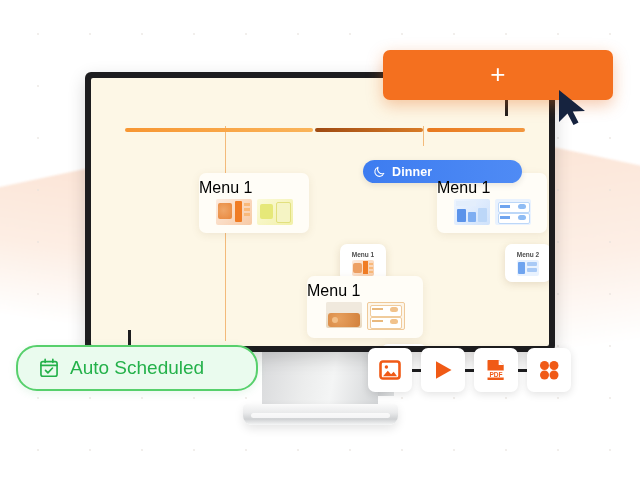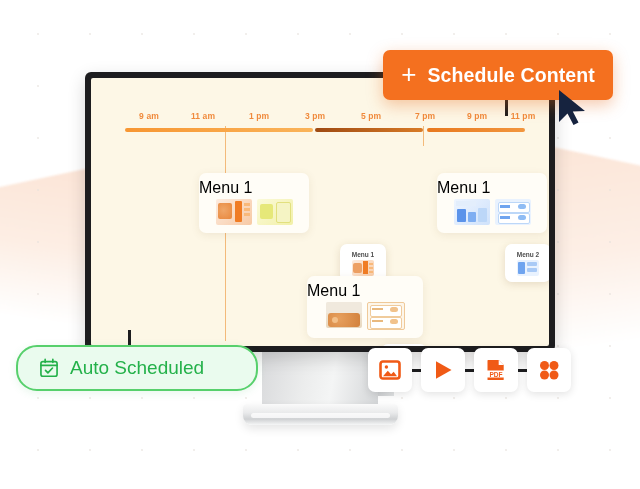--- a/index.html
+++ b/index.html
@@ -149,30 +149,20 @@
   <div class="stand-base"></div>
 
   <div id="monitor">
     <div class="bezel"></div>
     <div class="screen">
 
       <div class="dropline" style="left:134px;top:48px;height:215px;"></div>
       <div class="dropline" style="left:332px;top:48px;height:20px;"></div>
 
       <div class="ruler">
-        <div class="tick-labels">
-          <span style="left:6%">9 am</span>
-          <span style="left:19.5%">11 am</span>
-          <span style="left:33.5%">1 pm</span>
-          <span style="left:47.5%">3 pm</span>
-          <span style="left:61.5%">5 pm</span>
-          <span style="left:75%">7 pm</span>
-          <span style="left:88%">9 pm</span>
-          <span style="left:99.5%">11 pm</span>
-        </div>
         <div class="bars">
           <div class="bar" style="left:0;width:47%;background:linear-gradient(90deg,#F79632,#FAB45A);"></div>
           <div class="bar" style="left:47.5%;width:27%;background:linear-gradient(90deg,#9E4A12,#D87B27);"></div>
           <div class="bar" style="left:75.5%;width:24.5%;background:linear-gradient(90deg,#E8791F,#F2963E);"></div>
         </div>
       </div>
 
       <div class="panel" style="left:108px;top:95px;width:110px;height:60px;"></div>
       <div class="mtitle" style="position:absolute;left:108px;width:110px;top:101px;">Menu 1</div>
       <div style="position:absolute;left:108px;width:110px;top:121px;display:flex;justify-content:center;gap:5px;">
@@ -193,20 +183,26 @@
         <div class="mth" style="background:linear-gradient(135deg,#fdece0,#f8cda9);">
           <div style="position:absolute;left:1px;top:3px;width:9px;height:10px;border-radius:2px;background:#eda064;"></div>
           <div style="position:absolute;left:11px;top:1px;width:5px;height:13px;background:#f07c24;"></div>
           <div style="position:absolute;left:17px;top:3px;width:4px;height:2px;background:#f9b97a;"></div>
           <div style="position:absolute;left:17px;top:7px;width:4px;height:2px;background:#f9b97a;"></div>
           <div style="position:absolute;left:17px;top:11px;width:4px;height:2px;background:#f9b97a;"></div>
         </div>
       </div>
 
       <div class="panel" style="left:346px;top:95px;width:110px;height:60px;"></div>
+      <div class="chip" style="left:272px;top:82px;width:135px;background:linear-gradient(90deg,#3D7CF0,#4F8BF5);">
+        <svg class="ic" viewBox="0 0 24 24">
+          <path d="M20 15.5A8.5 8.5 0 0 1 9.2 4.2 8.6 8.6 0 1 0 20 15.5z" fill="none" stroke="#fff" stroke-width="2" stroke-linejoin="round"></path>
+        </svg>
+        <span>Dinner</span>
+      </div>
       <div class="mtitle" style="position:absolute;left:346px;width:110px;top:101px;">Menu 1</div>
       <div style="position:absolute;left:346px;width:110px;top:121px;display:flex;justify-content:center;gap:5px;">
         <div class="thumb" style="background:linear-gradient(135deg,#eef5ff,#cfe2fb);">
           <div style="position:absolute;left:2px;top:2px;width:20px;height:5px;background:#e3eefc;"></div>
           <div style="position:absolute;left:3px;top:10px;width:9px;height:13px;background:#5b93ea;border-radius:1px;"></div>
           <div style="position:absolute;left:14px;top:13px;width:8px;height:10px;background:#7eaef2;border-radius:1px;"></div>
           <div style="position:absolute;left:24px;top:9px;width:9px;height:14px;background:#bcd7f8;border-radius:1px;"></div>
         </div>
         <div class="thumb" style="background:#e9f2fe;">
           <div style="position:absolute;left:3px;top:3px;width:30px;height:9px;background:#fff;border-radius:2px;border:1px solid #bcd7f8;"></div>
@@ -248,21 +244,20 @@
         
       </div>
 
     </div>
   </div>
 
   <div class="btn-stub"></div>
   <div class="btn-stub2"></div>
   <div id="schedule-btn">
     <span class="plus">+</span>
-    <span>Schedule Content</span>
   </div>
   <svg id="cursor" viewBox="0 0 34 40">
     <path d="M3 2 L3 34 L11.5 25.5 L17.5 37 L22.5 34.5 L16.8 23.5 L29 23 Z" fill="#16233F"></path>
   </svg>
 
   <div class="badge-stub"></div>
   <div class="hstub"></div>
   <div id="auto-badge">
     <svg width="22" height="22" viewBox="0 0 24 24" fill="none" stroke="#24B14A" stroke-width="1.8" stroke-linecap="round" stroke-linejoin="round">
       <rect x="3.2" y="5" width="17.6" height="16" rx="2.2"></rect>

